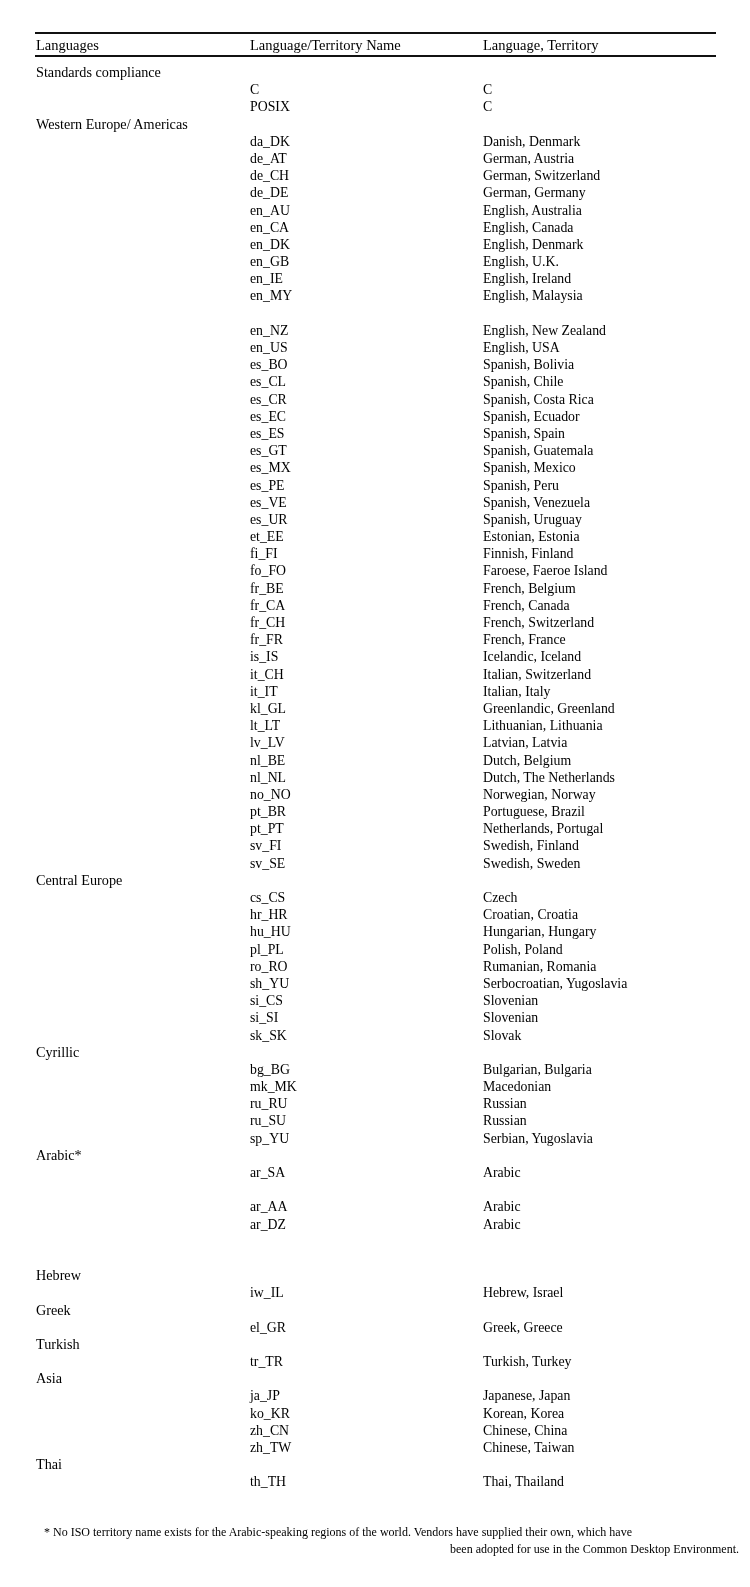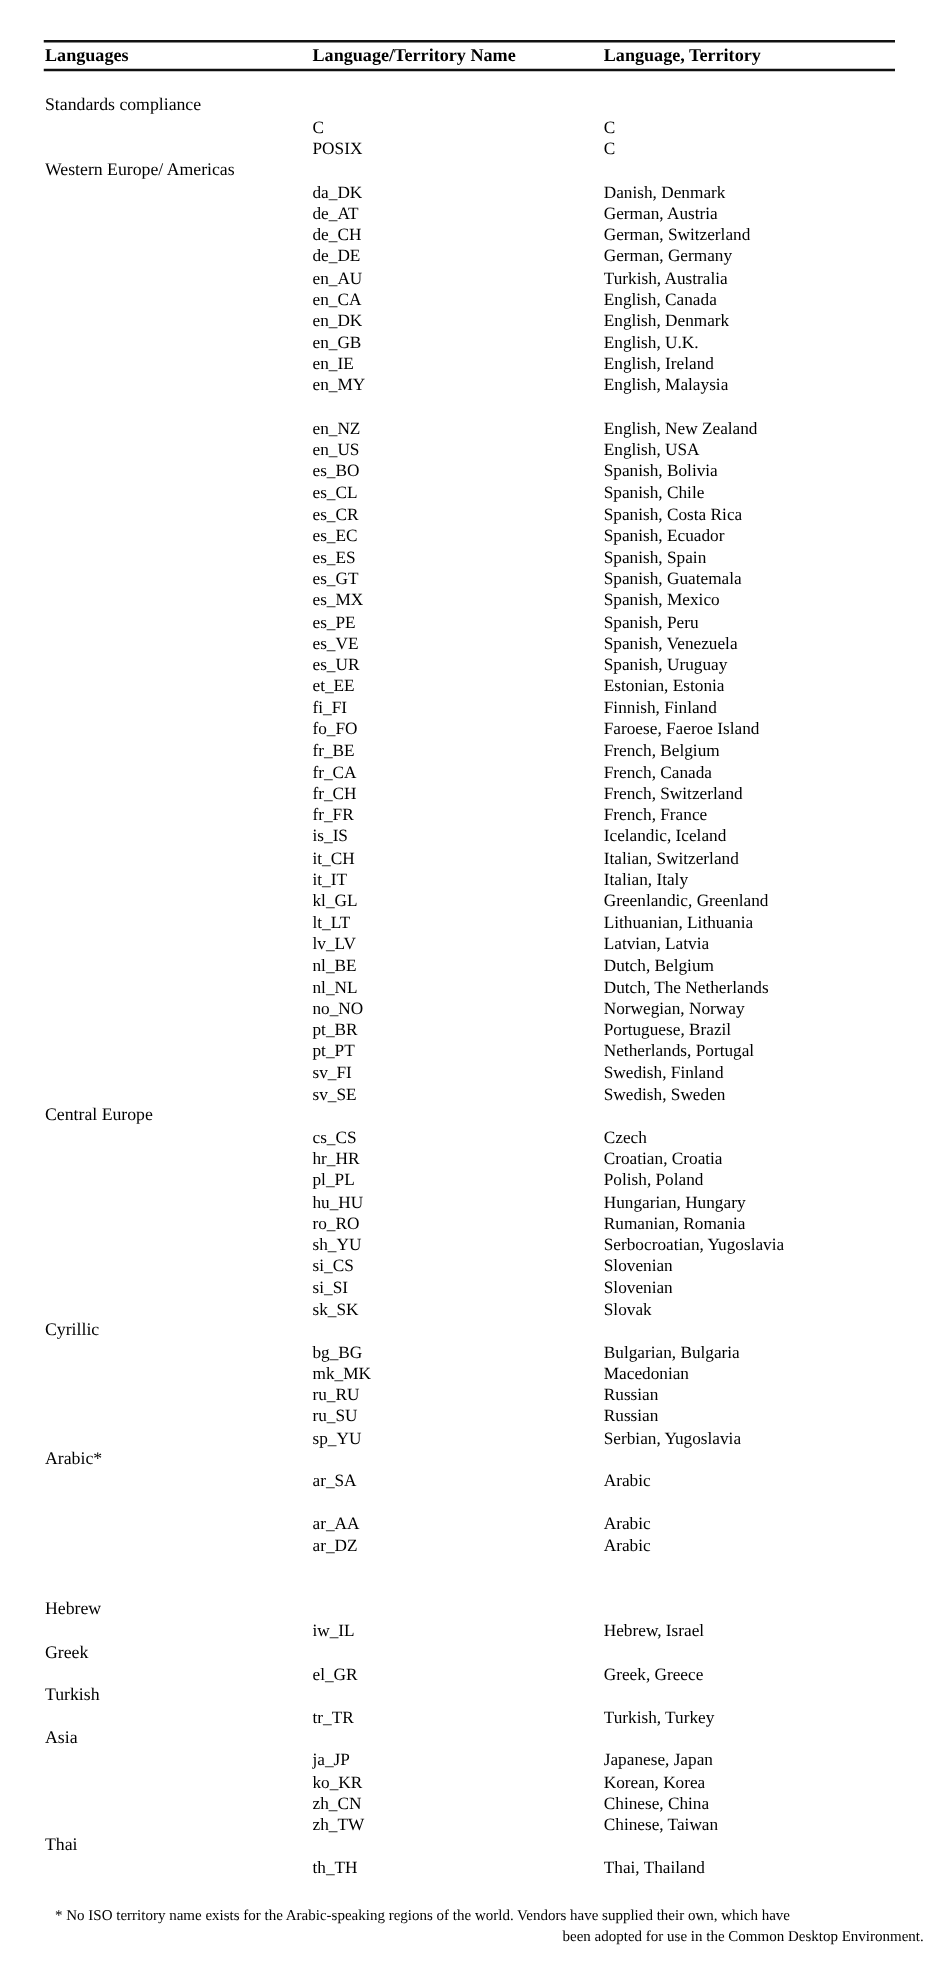--- a/index.html
+++ b/index.html
@@ -24,31 +24,31 @@
   }
   .rule-top    { top: 32px; height: 2px; }
   .rule-bottom { top: 55px; height: 1.5px; }
 
   .thead {
     position: absolute;
     top: 36px;
     left: 0;
     width: 100%;
     height: 18px;
-    font-weight: bold;
+    font-weight: normal;
     font-size: 14.5px;
     line-height: 18px;
   }
   .c1 { position: absolute; left: 36px;  white-space: nowrap; }
   .c2 { position: absolute; left: 250px; white-space: nowrap; }
   .c3 { position: absolute; left: 483px; white-space: nowrap; }
 
   .tbody {
     position: absolute;
-    top: 76px;
+    top: 64px;
     left: 0;
     width: 100%;
   }
   .row {
     position: relative;
     height: 17.2px;
     font-size: 13.8px;
     line-height: 17.2px;
   }
   .group-label { font-size: 14.2px; }
@@ -105,21 +105,21 @@
       <div class="row">
         <span class="c2">de_CH</span>
         <span class="c3">German, Switzerland</span>
       </div>
       <div class="row">
         <span class="c2">de_DE</span>
         <span class="c3">German, Germany</span>
       </div>
       <div class="row">
         <span class="c2">en_AU</span>
-        <span class="c3">Turkish, Australia</span>
+        <span class="c3">English, Australia</span>
       </div>
       <div class="row">
         <span class="c2">en_CA</span>
         <span class="c3">English, Canada</span>
       </div>
       <div class="row">
         <span class="c2">en_DK</span>
         <span class="c3">English, Denmark</span>
       </div>
       <div class="row">
@@ -268,26 +268,26 @@
       </div>
       <div class="row">
         <span class="c2">cs_CS</span>
         <span class="c3">Czech</span>
       </div>
       <div class="row">
         <span class="c2">hr_HR</span>
         <span class="c3">Croatian, Croatia</span>
       </div>
       <div class="row">
+        <span class="c2">hu_HU</span>
+        <span class="c3">Hungarian, Hungary</span>
+      </div>
+      <div class="row">
         <span class="c2">pl_PL</span>
         <span class="c3">Polish, Poland</span>
-      </div>
-      <div class="row">
-        <span class="c2">hu_HU</span>
-        <span class="c3">Hungarian, Hungary</span>
       </div>
       <div class="row">
         <span class="c2">ro_RO</span>
         <span class="c3">Rumanian, Romania</span>
       </div>
       <div class="row">
         <span class="c2">sh_YU</span>
         <span class="c3">Serbocroatian, Yugoslavia</span>
       </div>
       <div class="row">

